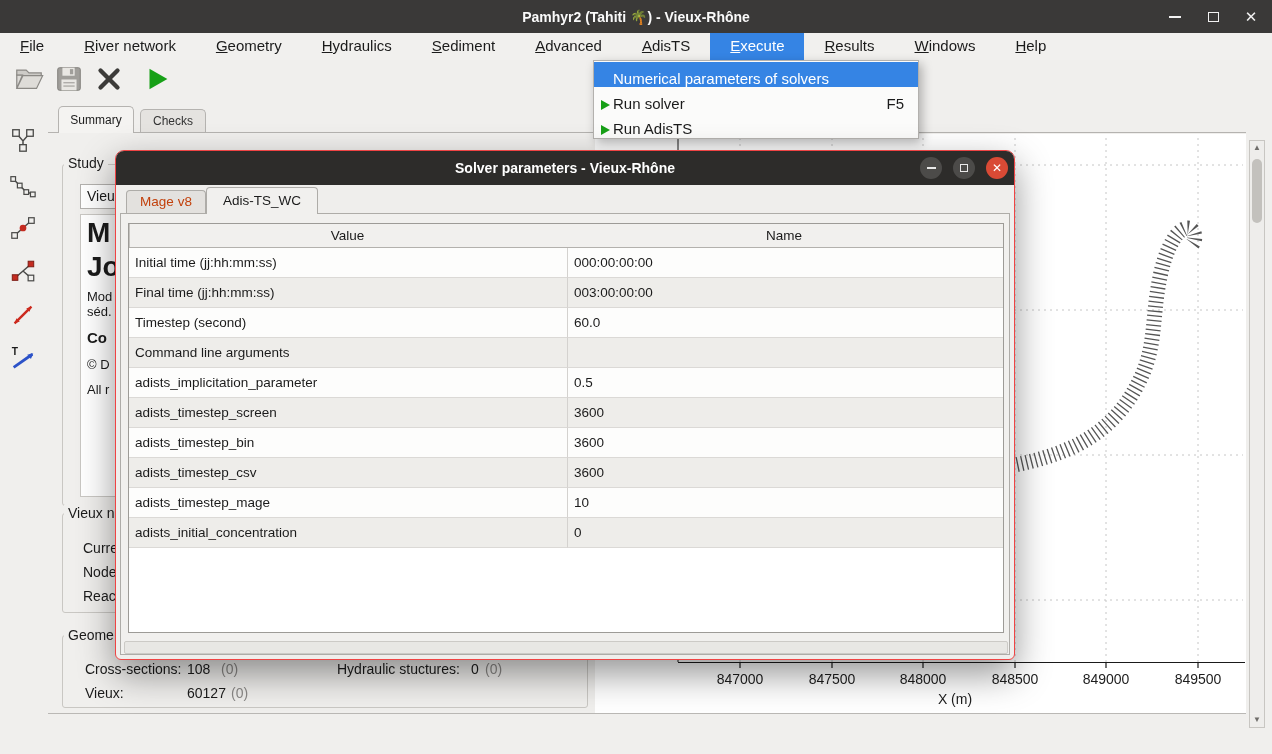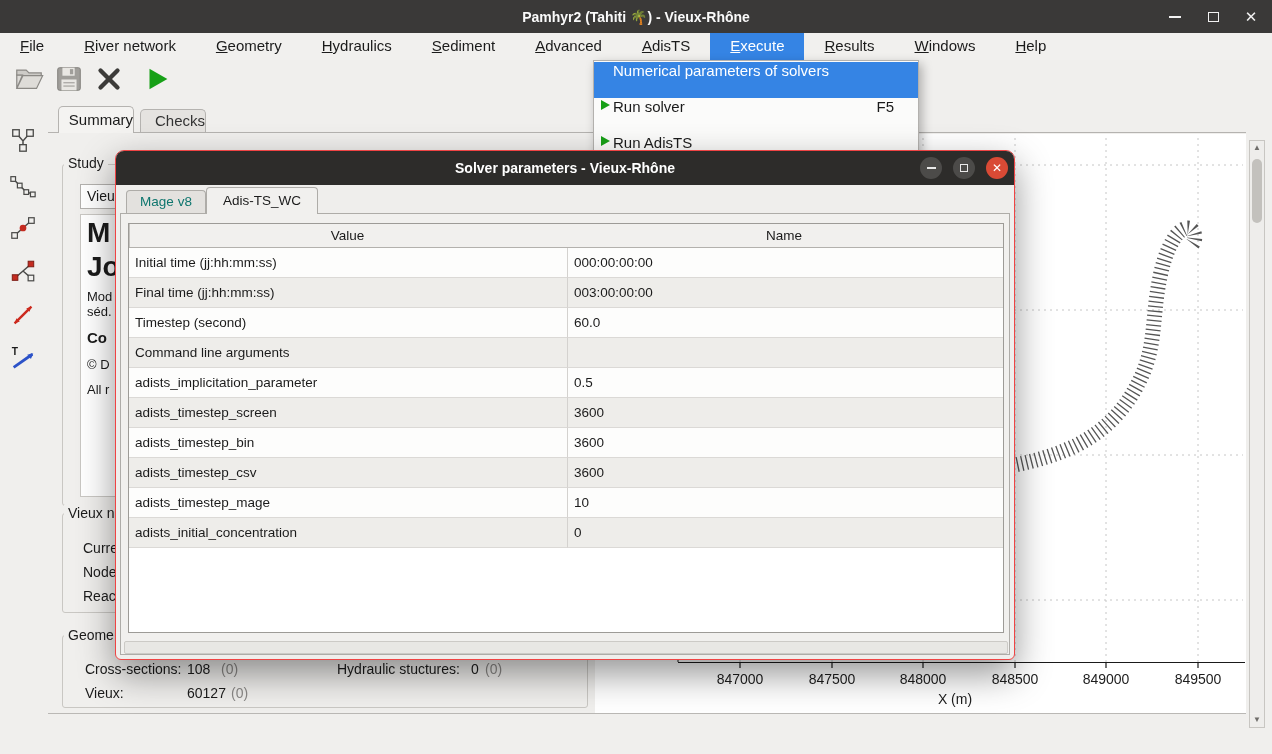--- a/index.html
+++ b/index.html
@@ -15,30 +15,30 @@
 .wc .box{width:11px;height:10px;border:1.5px solid #f2f2f2}
 .wc .x{font-size:15px;line-height:1}
 
 
 #menubar{position:absolute;left:0;top:33px;width:1272px;height:27px;background:#f1f0ee;font-size:15px;white-space:nowrap}
 #menubar .mb{display:inline-block;height:27px;line-height:26px;padding:0 20px;cursor:default}
 #menubar .mb.active{background:#3584e4;color:#fff}
 
 
 #dropdown{position:absolute;left:593px;top:60px;width:326px;background:#fbfbfa;border:1px solid #b3b1ae;box-shadow:3px 4px 10px rgba(0,0,0,.28);z-index:60;padding:1px 0}
-.dd-item{display:flex;align-items:flex-start;height:36px;padding:0 24px 0 4px;font-size:15px}
+.dd-item{display:flex;align-items:flex-end;height:25px;padding:0 14px 0 4px;font-size:15px}
 .dd-item .ic{width:14px;height:14px;margin-right:1px;display:flex;align-items:center;justify-content:center;flex:0 0 14px}
 .dd-item .sc{margin-left:auto}
 .dd-item.hl{background:#3584e4;color:#fff}
 
 
 .tbtn{position:absolute;top:62px;width:34px;height:34px;display:flex;align-items:center;justify-content:center;cursor:default}
 
 
-.tab{position:absolute;border:1px solid #b5b3b0;border-bottom:none;border-radius:5px 5px 0 0;text-align:right;font-size:15px;z-index:3;cursor:default}
+.tab{position:absolute;border:1px solid #b5b3b0;border-bottom:none;border-radius:5px 5px 0 0;text-align:center;font-size:12px;z-index:3;cursor:default}
 #tab-summary{left:58px;top:106px;width:76px;height:27px;line-height:26px;background:#f4f3f1}
 #tab-checks{left:140px;top:109px;width:66px;height:23px;line-height:22px;background:#e5e3e0;color:#333}
 #tabline{position:absolute;left:48px;top:132px;width:1198px;height:1px;background:#b5b3b0;z-index:2}
 
 
 .sbtn{position:absolute;left:7px;width:32px;height:32px;display:flex;align-items:center;justify-content:center;cursor:default}
 
 
 .gbox{position:absolute;border:1px solid #c9c7c3;border-radius:3px}
 .glabel{position:absolute;font-size:14px;background:#f0efed;padding:0 4px;z-index:2;white-space:nowrap}
@@ -68,21 +68,21 @@
 #dlg-title{position:absolute;left:0;top:0;width:898px;height:34px;background:#2d2c2a;border-radius:8px 8px 0 0;display:flex;align-items:center;justify-content:center;color:#fff;font-size:14px;font-weight:700}
 .dbtn{position:absolute;top:6px;width:22px;height:22px;border-radius:50%;display:flex;align-items:center;justify-content:center;cursor:default}
 #dlg-min{left:804px;background:#4c4b49}
 #dlg-max{left:837px;background:#4c4b49}
 #dlg-close{left:870px;background:#d94a35}
 .dbtn .bar2{width:9px;height:2px;background:#e9e9e9}
 .dbtn .box2{width:8px;height:8px;border:1.2px solid #e9e9e9}
 .dbtn .x2{color:#fff;font-size:12px;line-height:1}
 #dlg-pane{position:absolute;left:4px;top:62px;width:890px;height:442px;border:1px solid #aeaca8;background:#f1f0ee;z-index:1}
 .dtab{position:absolute;border:1px solid #aeaca8;border-bottom:none;border-radius:4px 4px 0 0;text-align:center;font-size:13.5px;z-index:2;cursor:default}
-#dtab-mage{left:10px;top:39px;width:80px;height:23px;line-height:22px;background:#e3e1de;color:#0f766e}
+#dtab-mage{left:10px;top:39px;width:80px;height:23px;line-height:22px;background:#e3e1de;color:#c2410c}
 #dtab-adis{left:90px;top:36px;width:112px;height:27px;line-height:26px;background:#f1f0ee}
 #dlg-table{position:absolute;left:12px;top:72px;width:876px;height:410px;background:#fff;border:1px solid #9d9b97;z-index:2;overflow:hidden}
 #dlg-thead{display:flex;height:24px;background:#f1f0ee;border-bottom:1px solid #b3b1ad;font-size:13.5px}
 .th{line-height:23px;text-align:center}
 .th.name{width:438px}
 .th.val{flex:1;border-left:1px solid #c4c2be}
 .trow{display:flex;height:30px;font-size:13.5px}
 .trow .tc{line-height:29px;padding-left:6px;border-bottom:1px solid #dbd9d6;overflow:hidden;white-space:nowrap}
 .tc.name{width:438px}
 .tc.val{flex:1;border-left:1px solid #d4d2cf}

